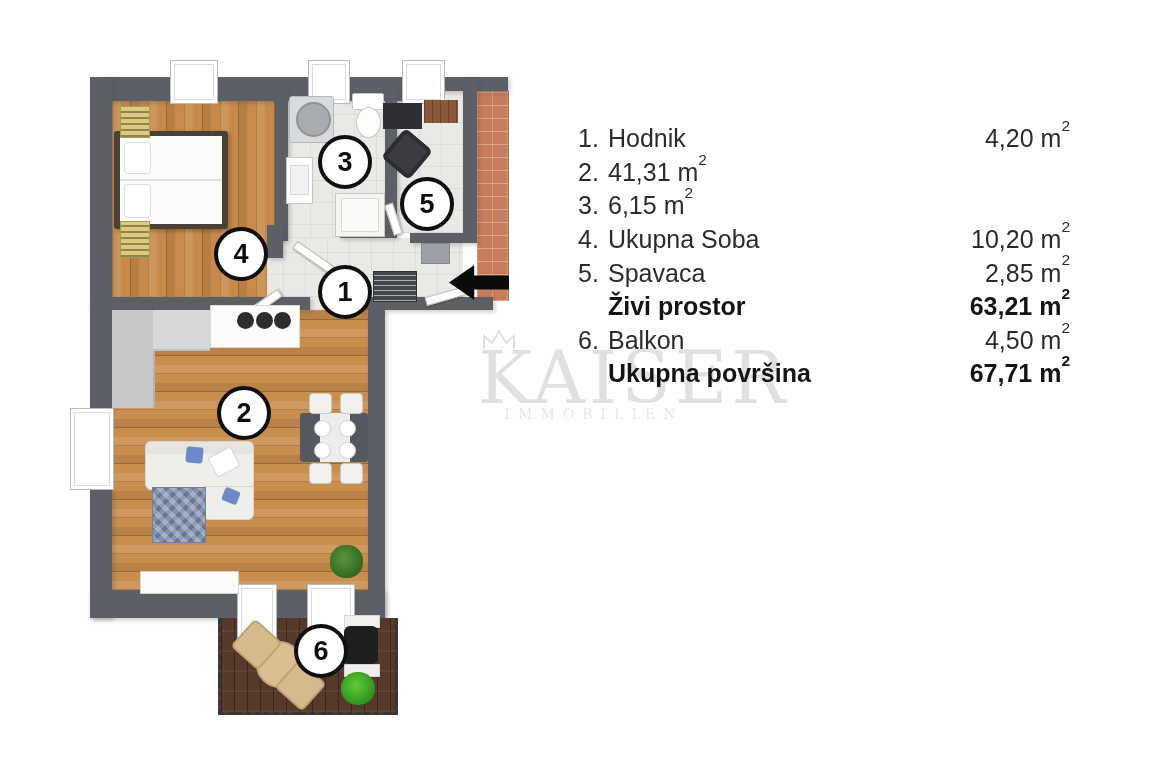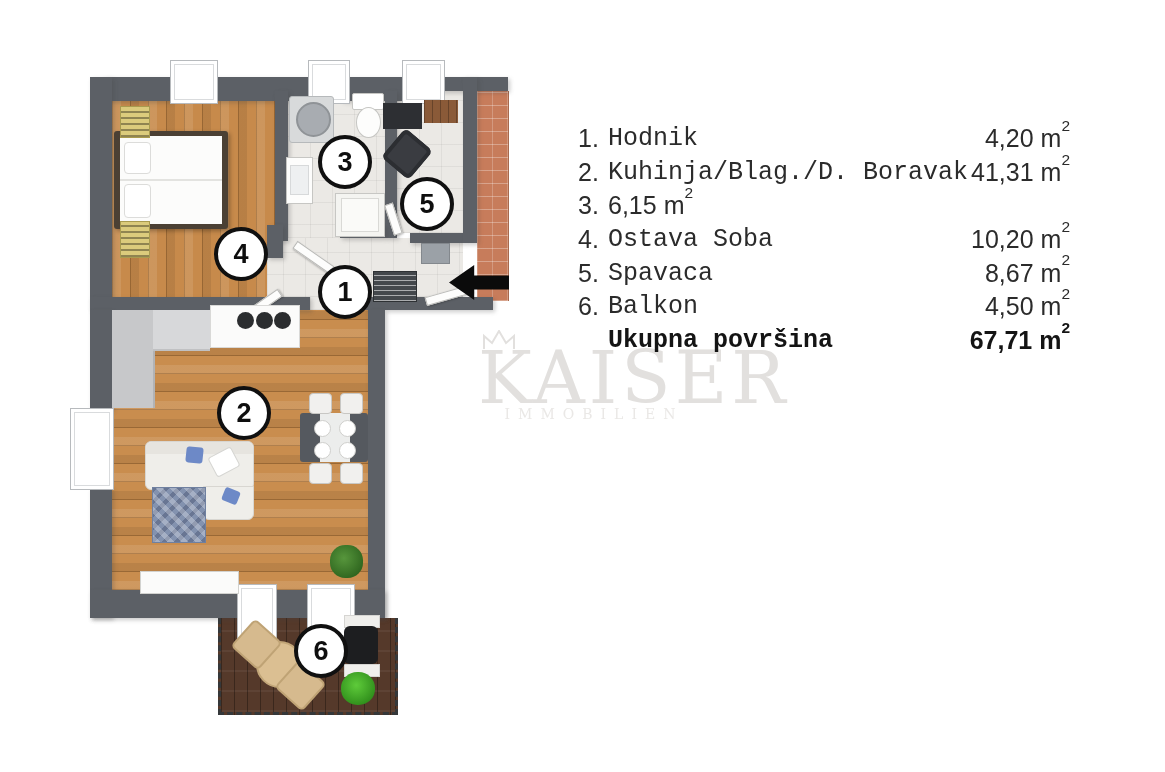--- a/index.html
+++ b/index.html
@@ -33,21 +33,21 @@
   .whitebox{position:absolute;background:#fbfbfa;border:1px solid #d2d2cf;}
   .plate{position:absolute;width:15px;height:15px;border-radius:50%;background:#fff;border:1px solid #cfcfcc;}
   .chair{position:absolute;width:21px;height:19px;background:#f1f0ee;border:1px solid #c8c7c4;border-radius:4px;}
   
   #legend{position:absolute;left:578px;top:96px;width:492px;z-index:2;color:#2b2b2b;}
   #legend .title{display:inline-block;font-size:35px;font-weight:bold;color:#151515;
       letter-spacing:.5px;border-bottom:4.5px solid #161616;padding-bottom:4px;line-height:40px;}
   #legend .list{margin-top:26px;}
   .lrow{display:flex;align-items:center;height:33.6px;font-size:25px;}
   .lrow .lnum{width:30px;flex:0 0 30px;}
-  .lrow .lname{flex:1;font-family:Liberation Mono, monospace;}
+  .lrow .lname{flex:1;}
   .lrow .larea{text-align:right;white-space:nowrap;}
   .lrow.bold{font-weight:bold;color:#141414;}
   sup{font-size:62%;position:relative;top:-0.45em;line-height:0;}
   
   #watermark{position:absolute;left:478px;top:330px;width:232px;z-index:1;
       font-family:"DejaVu Serif","Liberation Serif",serif;color:#e2e0de;user-select:none;}
   #watermark .wm1{font-size:72px;line-height:56px;letter-spacing:4px;}
   #watermark .wm2{font-size:14px;letter-spacing:8px;color:#eae8e6;margin-top:0px;text-align:center;}
 </style>
 </head>
@@ -199,41 +199,45 @@
     <div class="list">
 
       <div class="lrow">
         <span class="lnum">1.</span>
         <span class="lname">Hodnik</span>
         <span class="larea"><span>4,20</span>&nbsp;<span><span>m</span><sup>2</sup></span></span>
       </div>
 
       <div class="lrow">
         <span class="lnum">2.</span>
-        <span class="lname">Kuhinja/Blag./D. Boravak</span>
         <span class="larea"><span>41,31</span>&nbsp;<span><span>m</span><sup>2</sup></span></span>
       </div>
 
       <div class="lrow">
         <span class="lnum">3.</span>
         <span class="larea"><span>6,15</span>&nbsp;<span><span>m</span><sup>2</sup></span></span>
       </div>
 
       <div class="lrow">
         <span class="lnum">4.</span>
-        <span class="lname">Ostava Soba</span>
+        <span class="lname">Ukupna Soba</span>
         <span class="larea"><span>10,20</span>&nbsp;<span><span>m</span><sup>2</sup></span></span>
       </div>
 
       <div class="lrow">
         <span class="lnum">5.</span>
         <span class="lname">Spavaca</span>
-        <span class="larea"><span>8,67</span>&nbsp;<span><span>m</span><sup>2</sup></span></span>
-      </div>
-
+        <span class="larea"><span>2,85</span>&nbsp;<span><span>m</span><sup>2</sup></span></span>
+      </div>
+
+      <div class="lrow bold">
+        <span class="lnum"></span>
+        <span class="lname">Živi prostor</span>
+        <span class="larea"><span>63,21</span>&nbsp;<span><span>m</span><sup>2</sup></span></span>
+      </div>
 
       <div class="lrow">
         <span class="lnum">6.</span>
         <span class="lname">Balkon</span>
         <span class="larea"><span>4,50</span>&nbsp;<span><span>m</span><sup>2</sup></span></span>
       </div>
 
       <div class="lrow bold">
         <span class="lnum"></span>
         <span class="lname">Ukupna površina</span>

